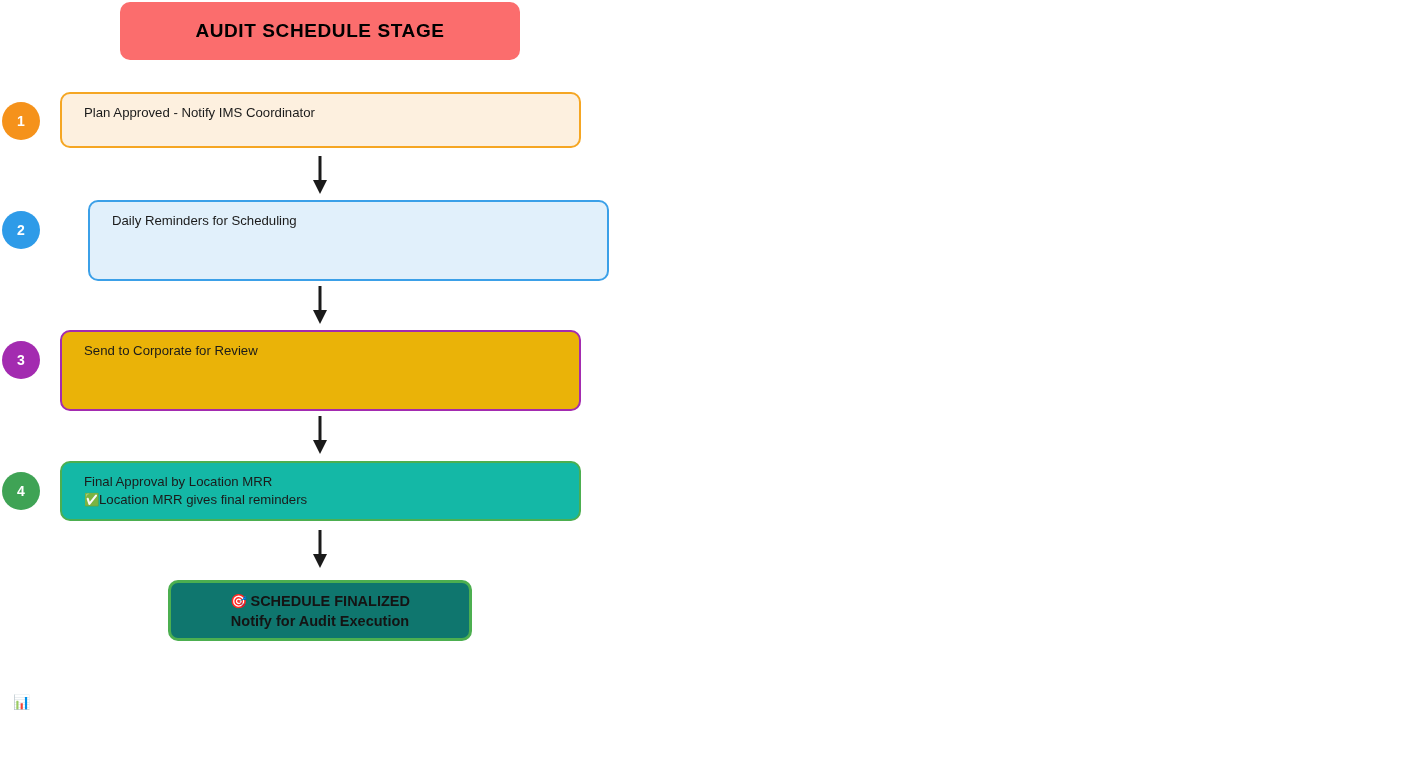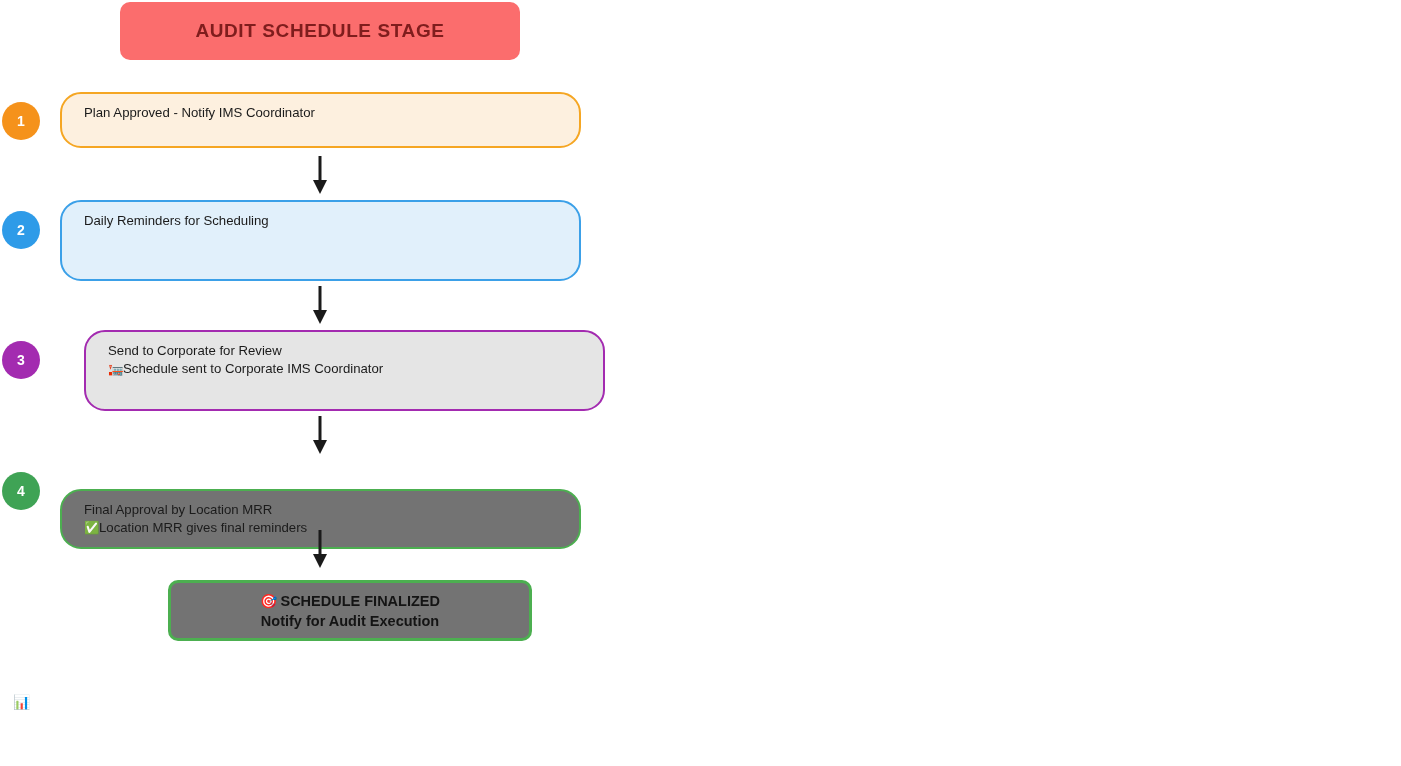--- a/index.html
+++ b/index.html
@@ -33,21 +33,21 @@
     top: 2px;
     width: 400px;
     height: 58px;
     background: #FB6D6D;
     border-radius: 10px;
     display: flex;
     align-items: center;
     justify-content: center;
   }
   .title-banner .title-text {
-    color: #7f1d1d;
+    color: #000000;
     font-size: 19px;
     font-weight: bold;
     letter-spacing: 0.6px;
     text-align: center;
     line-height: 1.1;
   }
 
   
   .step-row {
     position: absolute;
@@ -63,21 +63,21 @@
     align-items: center;
     justify-content: center;
     color: #ffffff;
     font-size: 14px;
     font-weight: bold;
   }
   .step-box {
     position: absolute;
     left: 60px;
     width: 521px;
-    border-radius: 21px;
+    border-radius: 10px;
     border-style: solid;
     border-width: 2px;
     padding: 10px 0 10px 22px;
   }
   .step-line {
     font-size: 13.2px;
     line-height: 17.5px;
     color: #1b1b1b;
     white-space: nowrap;
   }
@@ -92,42 +92,42 @@
   
   #step-1 .badge { background: #F5921B; }
   #step-1 .step-box { background: #FDF0DF; border-color: #F5A623; }
 
   
   #step-2 .badge { background: #2E9BE8; }
   #step-2 .step-box { background: #E1F0FB; border-color: #3BA0E8; }
 
   
   #step-3 .badge { background: #A32BB0; }
-  #step-3 .step-box { background: #e5e5e5; border-color: #A32BB0; margin-left: 24px; }
+  #step-3 .step-box { background: #eab308; border-color: #A32BB0; }
 
   
   #step-4 .badge { background: #3FA355; }
-  #step-4 .step-box { background: #737373; border-color: #4CAF50; margin-top: 28px; }
+  #step-4 .step-box { background: #14b8a6; border-color: #4CAF50; }
 
   
   .arrow {
     position: absolute;
     left: 306px;
     width: 28px;
     height: 40px;
   }
 
   
   .final-box {
     position: absolute;
     left: 168px;
     top: 580px;
-    width: 364px;
+    width: 304px;
     height: 61px;
-    background: #737373;
+    background: #0f766e;
     border: 3px solid #4CAF50;
     border-radius: 10px;
     display: flex;
     flex-direction: column;
     align-items: center;
     justify-content: center;
   }
   .final-line {
     font-size: 14.5px;
     font-weight: bold;
@@ -164,39 +164,36 @@
 
   <div class="arrow" style="top:156px;">
     <svg width="28" height="40" viewBox="0 0 28 40" aria-hidden="true">
       <line x1="14" y1="0" x2="14" y2="27" stroke="#1A1A1A" stroke-width="3"></line>
       <polygon points="14,38 7,24 21,24" fill="#1A1A1A"></polygon>
     </svg>
   </div>
 
   <div class="step-row" id="step-2" style="top:200px;">
     <div class="badge" style="top:11px;">2</div>
-    <div class="step-box" style="top:0px;height:81px;">
+    <div class="step-box" style="top:0px;height:81px;margin-left:28px;">
       <div class="step-line">Daily Reminders for Scheduling</div>
     </div>
   </div>
 
   <div class="arrow" style="top:286px;">
     <svg width="28" height="40" viewBox="0 0 28 40" aria-hidden="true">
       <line x1="14" y1="0" x2="14" y2="27" stroke="#1A1A1A" stroke-width="3"></line>
       <polygon points="14,38 7,24 21,24" fill="#1A1A1A"></polygon>
     </svg>
   </div>
 
   <div class="step-row" id="step-3" style="top:330px;">
     <div class="badge" style="top:11px;">3</div>
     <div class="step-box" style="top:0px;height:81px;">
       <div class="step-line">Send to Corporate for Review</div>
-      <div class="step-line">
-        <span class="emj">🏣</span><span>Schedule sent to Corporate IMS Coordinator</span>
-      </div>
     </div>
   </div>
 
   <div class="arrow" style="top:416px;">
     <svg width="28" height="40" viewBox="0 0 28 40" aria-hidden="true">
       <line x1="14" y1="0" x2="14" y2="27" stroke="#1A1A1A" stroke-width="3"></line>
       <polygon points="14,38 7,24 21,24" fill="#1A1A1A"></polygon>
     </svg>
   </div>
 

